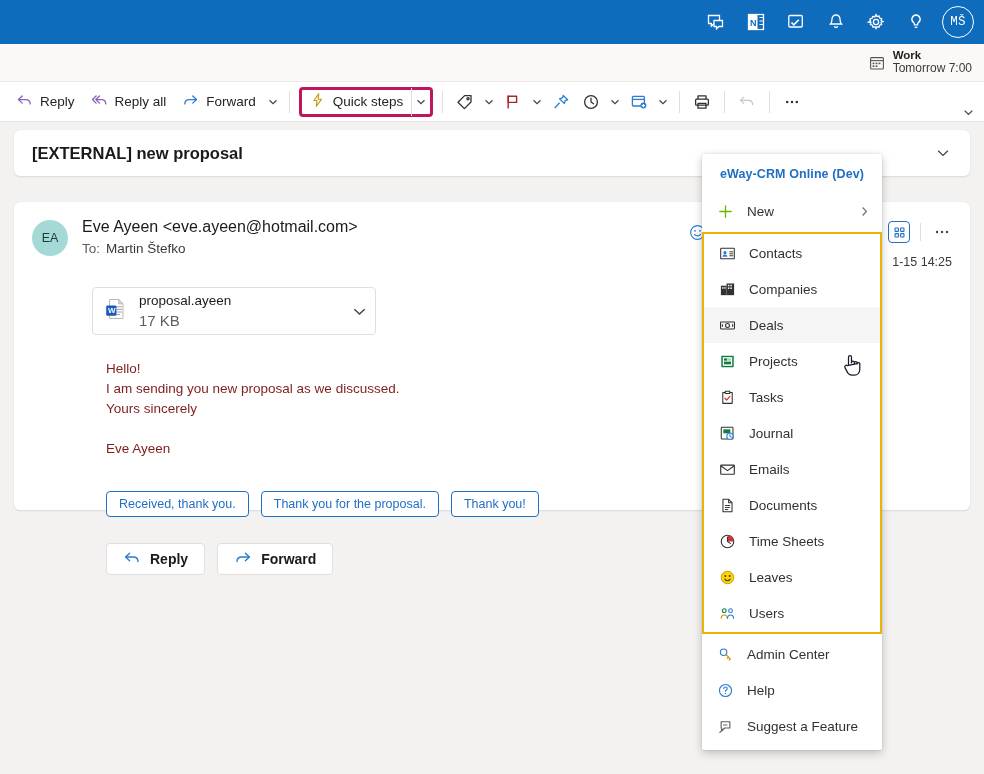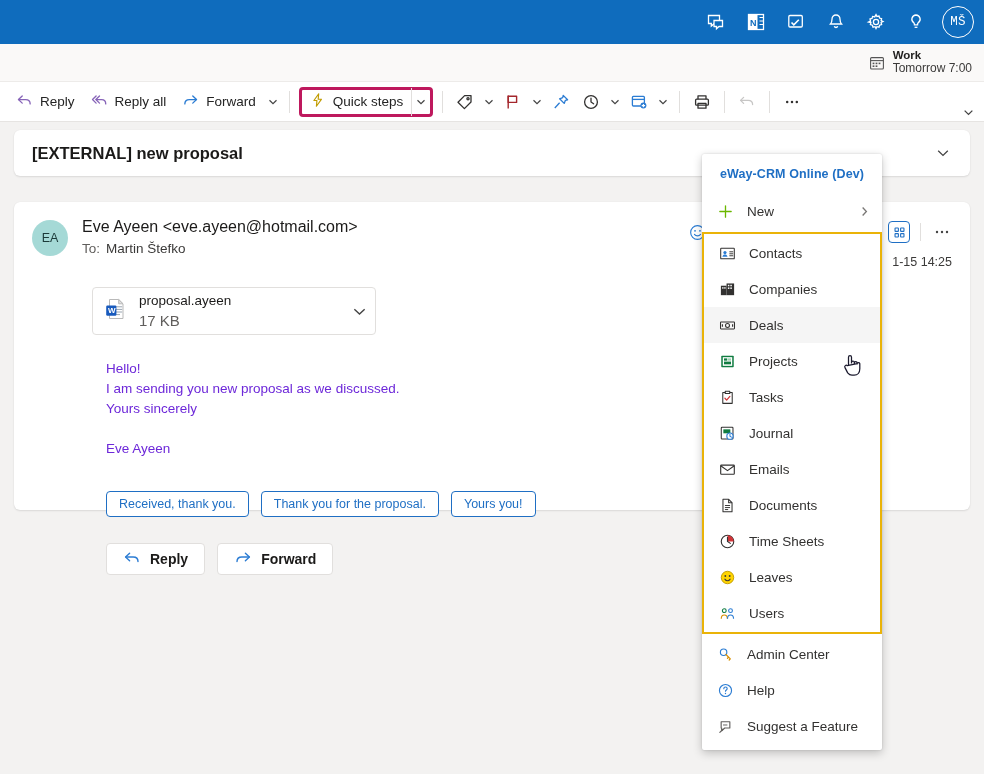--- a/index.html
+++ b/index.html
@@ -115,21 +115,21 @@
     display:flex; align-items:center; padding: 0 8px 0 10px; cursor:pointer;
     background:#fff;
   }
   .att-meta { margin-left: 10px; line-height:1.15; flex:1; }
   .att-name { font-size: 13.5px; color:#1b1a19; }
   .att-size { font-size: 15px; color:#605e5c; margin-top:3px; }
   .att-chevron { color:#444; display:flex; }
 
   .body-text {
     margin: 24px 0 0 78px;
-    font-size: 13.5px; line-height: 20px; color:#6d28d9;
+    font-size: 13.5px; line-height: 20px; color:#7f1d1d;
   }
   .body-text .gap { height: 20px; }
 
   .suggestions { margin: 32px 0 0 78px; display:flex; gap: 12px; }
   .sug {
     border:1px solid #1f6fc4; border-radius: 4px;
     height: 26px; padding: 0 12px;
     display:flex; align-items:center; justify-content:center;
     color:#1f6fc4; font-size: 12.5px; cursor:pointer; background:#fff;
   }
@@ -474,21 +474,21 @@
       <div>Hello!</div>
       <div>I am sending you new proposal as we discussed.</div>
       <div>Yours sincerely</div>
       <div class="gap"></div>
       <div>Eve Ayeen</div>
     </div>
 
     <div class="suggestions">
       <div class="sug">Received, thank you.</div>
       <div class="sug">Thank you for the proposal.</div>
-      <div class="sug">Yours you!</div>
+      <div class="sug">Thank you!</div>
     </div>
 
     <div class="actions">
       <div class="act">
         <span>
           <svg width="18" height="18" viewBox="0 0 18 18" fill="none" stroke="#2b7cd3" stroke-width="1.4" stroke-linecap="round" stroke-linejoin="round">
             <path d="M6.6 4.2L2.6 8l4 3.8"></path>
               <path d="M2.9 8h7.3c3 0 4.8 1.8 4.8 4.6"></path>
           </svg>
         </span>

